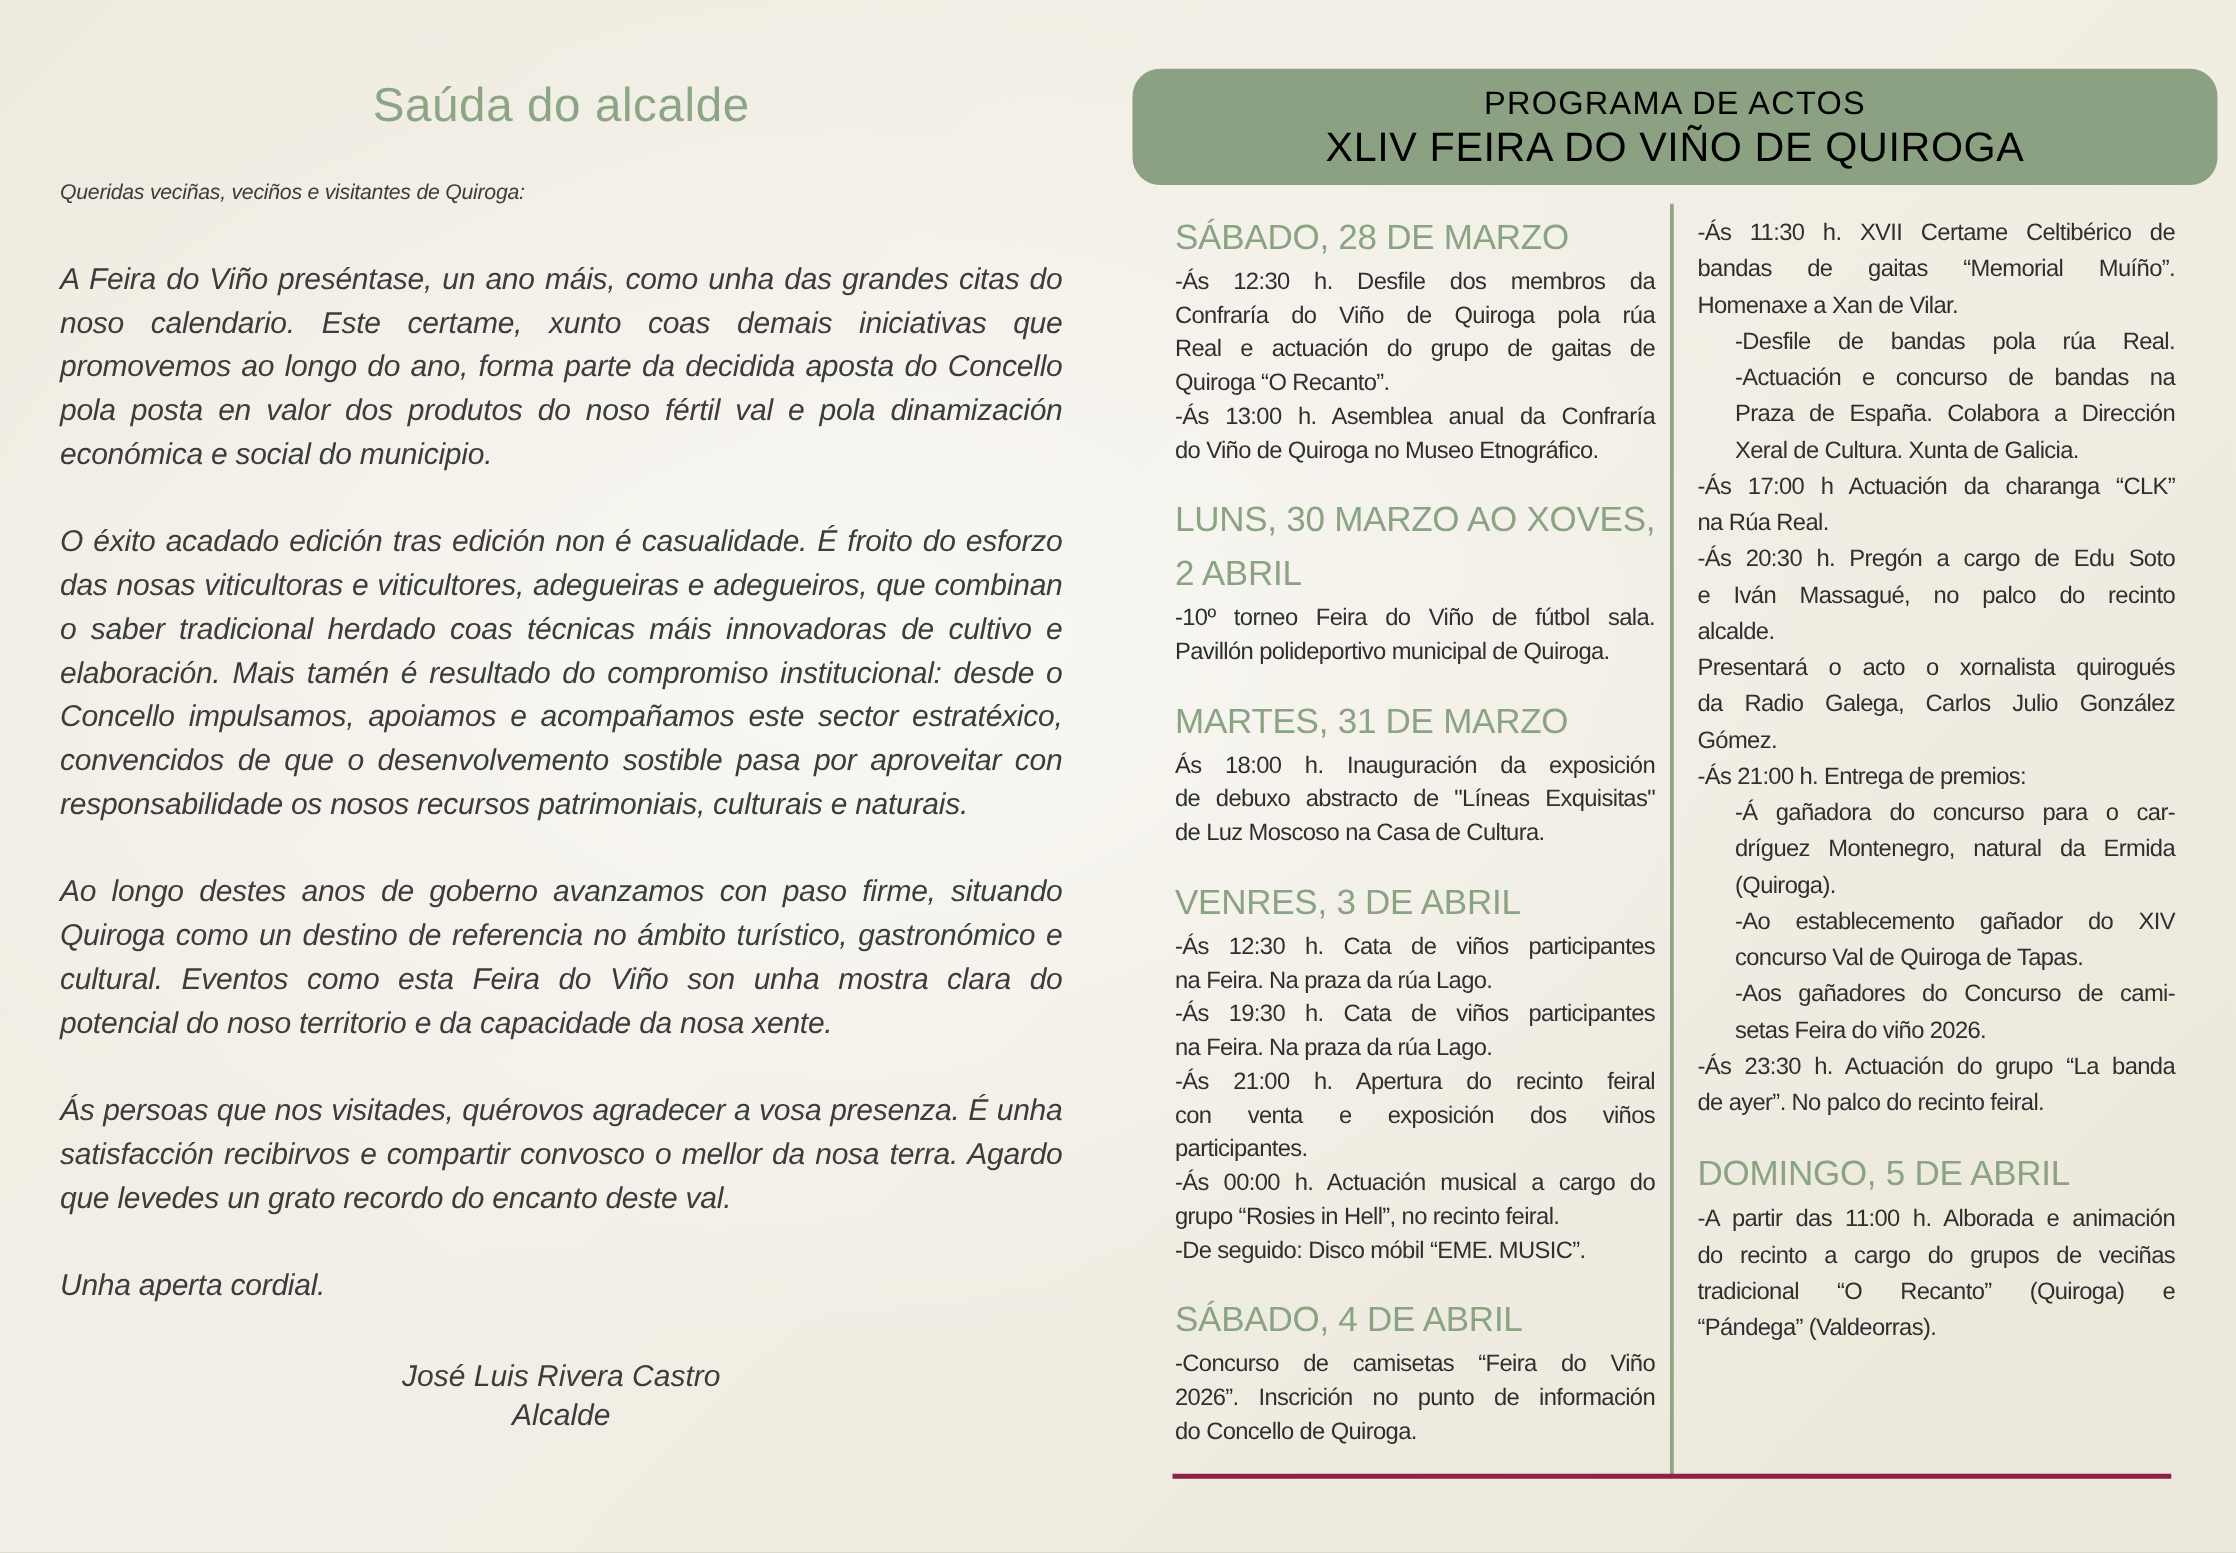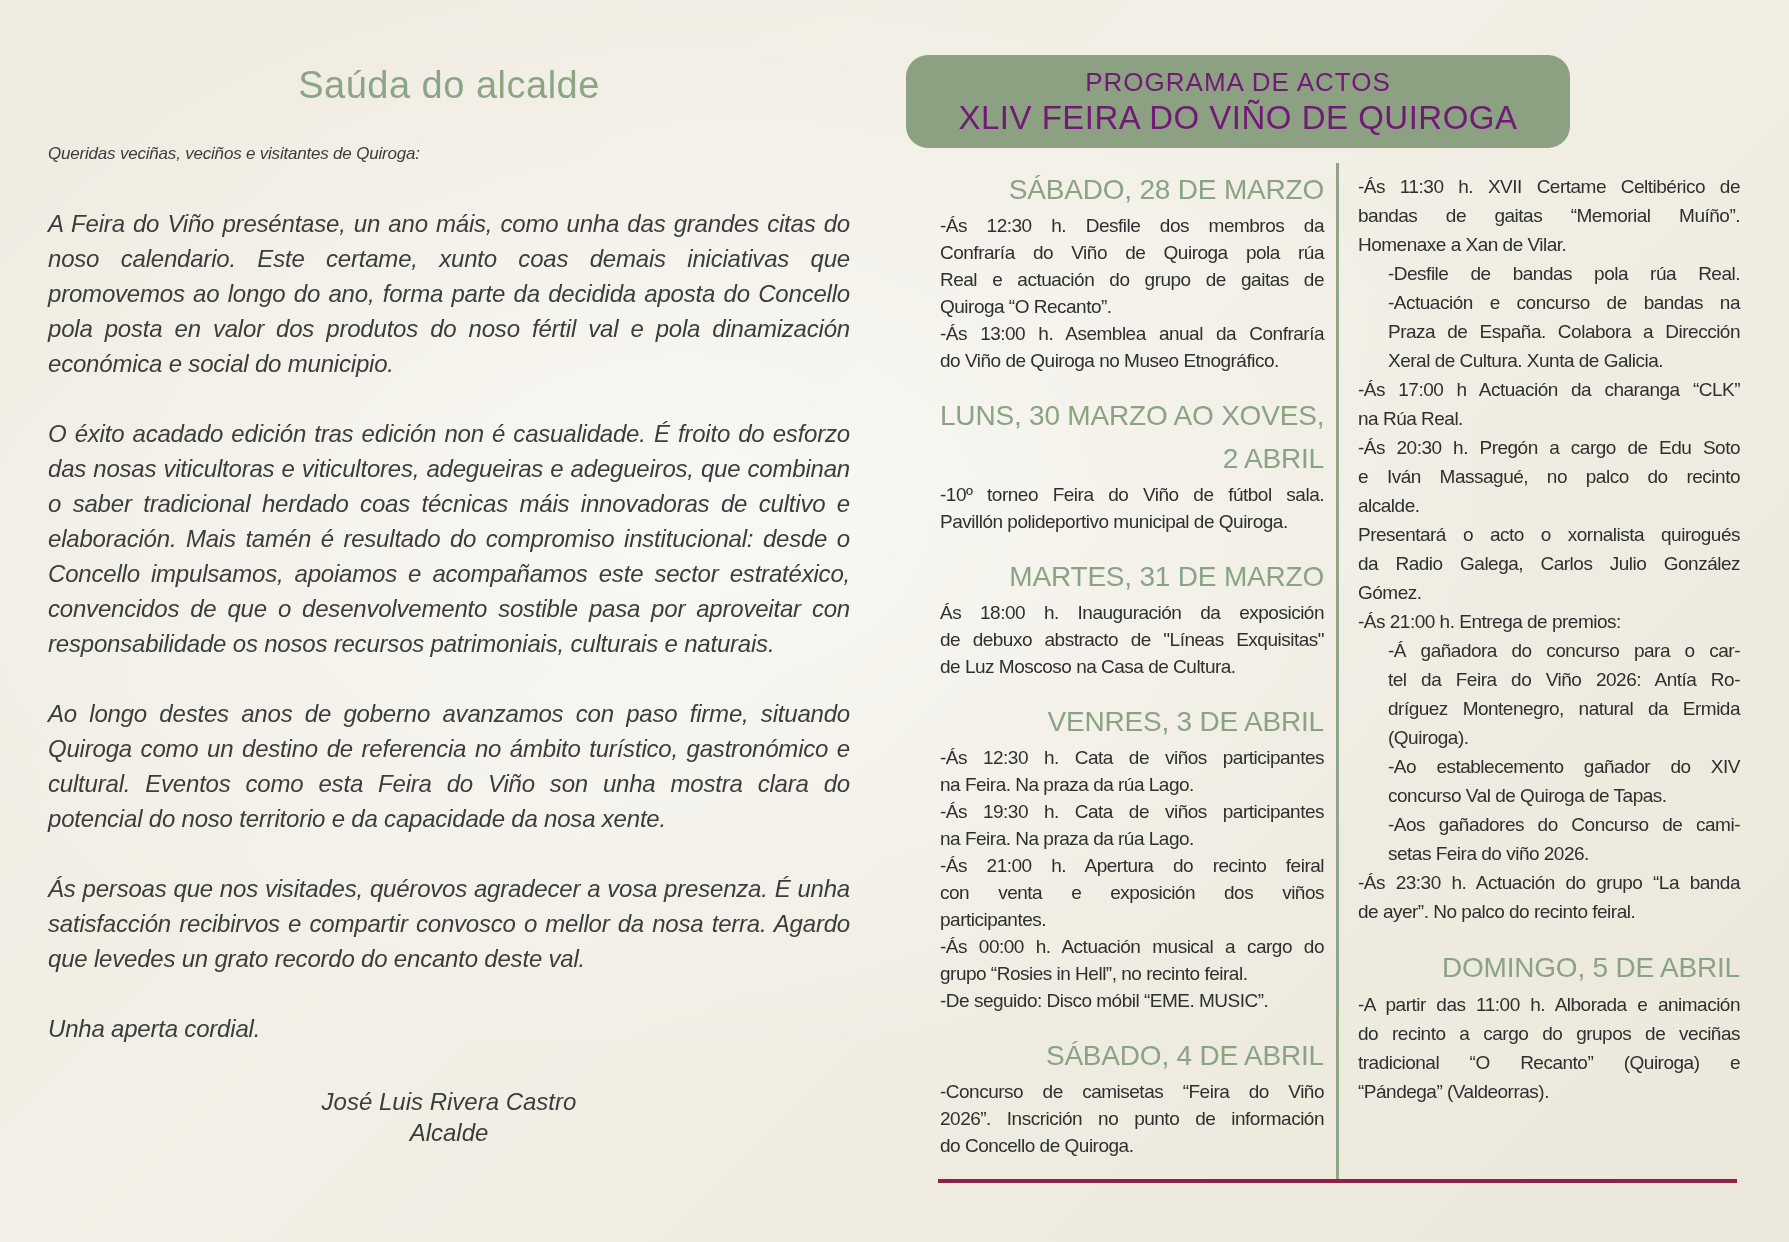--- a/index.html
+++ b/index.html
@@ -38,38 +38,38 @@
     color:#3c3c3c;text-align:left;margin-bottom:40px;
     letter-spacing:-0.2px;
   }
   .signature{
     font-style:italic;font-size:24px;line-height:31px;
     color:#3c3c3c;text-align:center;
   }
 
   
   #prog-header{
-    position:absolute;left:906px;top:55px;width:664px;height:93px;
+    position:absolute;left:906px;top:55px;width:868px;height:93px;
     background:#8ba182;border-radius:22px;
     display:flex;flex-direction:column;justify-content:center;align-items:center;
-    color:#701a75;
+    color:#000000;
   }
   #prog-header .l1{font-size:26px;line-height:32px;letter-spacing:1px;}
   #prog-header .l2{font-size:33px;line-height:40px;letter-spacing:0.5px;}
 
   
   .prog-col{position:absolute;color:#2f2f2f;}
   #prog-col1{left:940px;top:174px;width:384px;}
   #prog-col2{left:1358px;top:172px;width:382px;}
 
   .phead{
     color:#8aa383;
     font-size:28px;line-height:32px;
     margin-top:26px;margin-bottom:6px;
-    white-space:nowrap;letter-spacing:-0.2px;text-align:right;
+    white-space:nowrap;letter-spacing:-0.2px;
   }
   .phead:first-child{margin-top:0;}
   .phead.cont{margin-top:11px;}
 
   .pline{
     font-size:19px;
     letter-spacing:-0.5px;
     white-space:nowrap;
     text-align:left;
   }
@@ -157,21 +157,20 @@
       <div class="pline just">-Ás 17:00 h Actuación da charanga “CLK”</div>
       <div class="pline">na Rúa Real.</div>
       <div class="pline just">-Ás 20:30 h. Pregón a cargo de Edu Soto</div>
       <div class="pline just">e Iván Massagué, no palco do recinto</div>
       <div class="pline">alcalde.</div>
       <div class="pline just">Presentará o acto o xornalista quirogués</div>
       <div class="pline just">da Radio Galega, Carlos Julio González</div>
       <div class="pline">Gómez.</div>
       <div class="pline">-Ás 21:00 h. Entrega de premios:</div>
       <div class="pline just ind">-Á gañadora do concurso para o car-</div>
-      <div class="pline just ind">tel da Feira do Viño 2026: Antía Ro-</div>
       <div class="pline just ind">dríguez Montenegro, natural da Ermida</div>
       <div class="pline ind">(Quiroga).</div>
       <div class="pline just ind">-Ao establecemento gañador do XIV</div>
       <div class="pline ind">concurso Val de Quiroga de Tapas.</div>
       <div class="pline just ind">-Aos gañadores do Concurso de cami-</div>
       <div class="pline ind">setas Feira do viño 2026.</div>
       <div class="pline just">-Ás 23:30 h. Actuación do grupo “La banda</div>
       <div class="pline">de ayer”.  No palco do recinto feiral.</div>
       <div class="phead">DOMINGO, 5 DE ABRIL</div>
       <div class="pline just">-A partir das 11:00 h. Alborada e animación</div>

